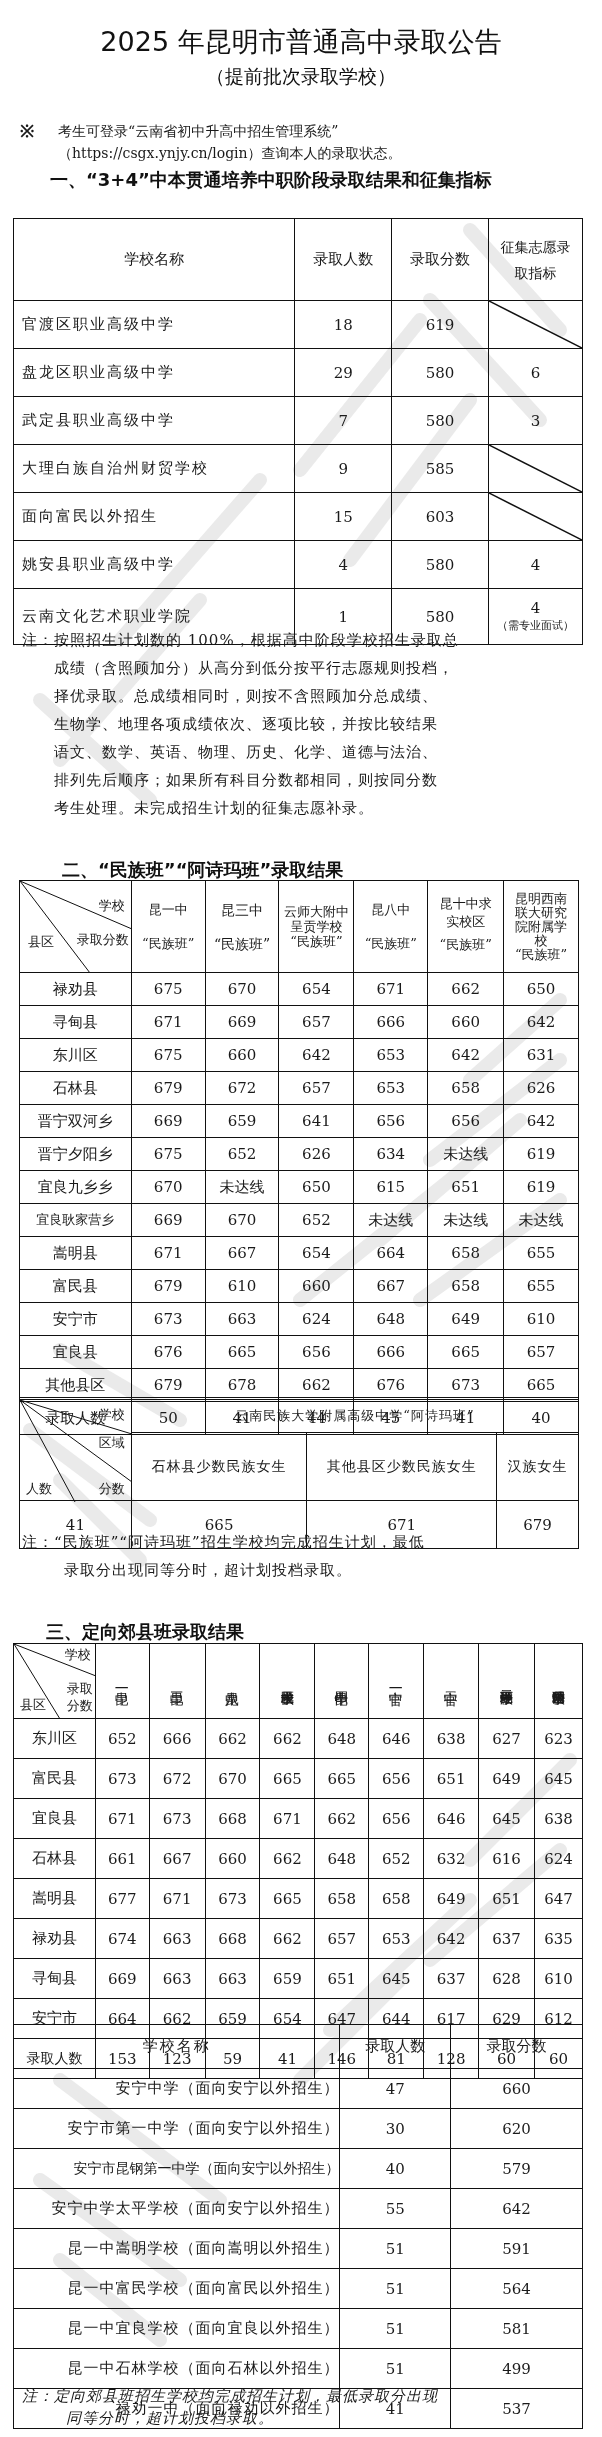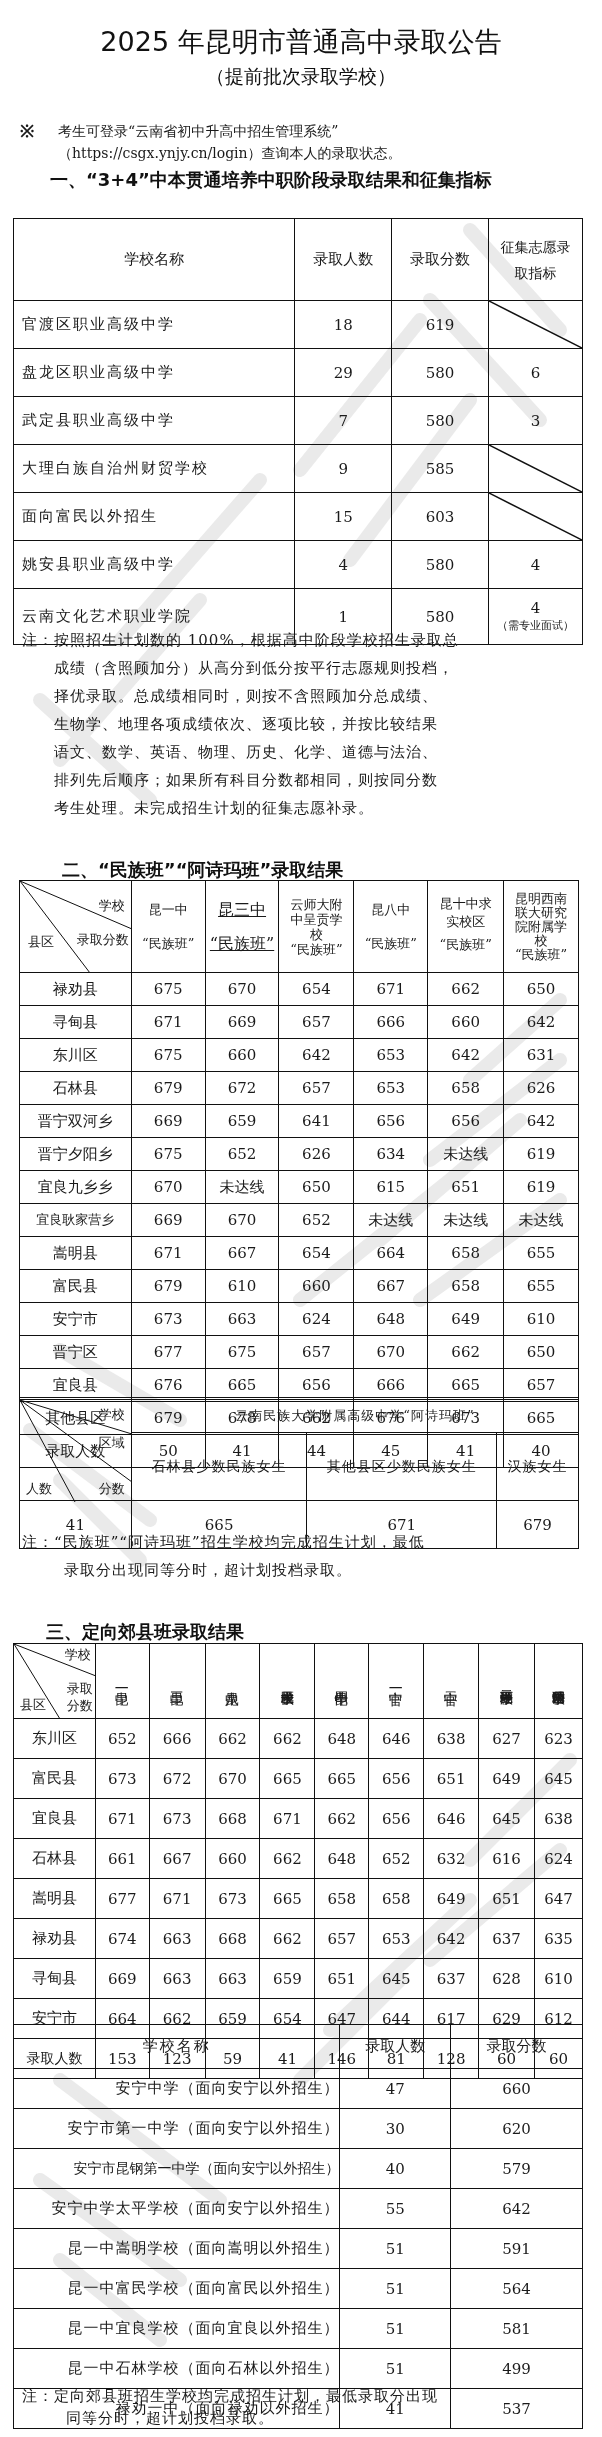--- a/index.html
+++ b/index.html
@@ -159,26 +159,26 @@
               <line x1="0" y1="0" x2="70" y2="92" stroke="#111" stroke-width="1"></line>
             </svg>
         <span style="right:6px; top:16px;">学校</span>
         <span style="right:2px; top:50px;">录取分数</span>
         <span style="left:8px; top:52px;">县区</span>
       </th>
       <th style="font-size:13px; line-height:34px;">
             <div>昆一中</div>
             <div>“民族班”</div>
           </th>
-      <th style="font-size:16px; line-height:34px;text-decoration:underline;">
+      <th style="font-size:14px; line-height:34px;">
             <div>昆三中</div>
             <div>“民族班”</div>
           </th>
       <th style="font-size:13px; line-height:15px;">
-            <div style="padding:0 10px">云师大附中呈贡学校</div>
+            <div style="padding:0 2px">云师大附中呈贡学校</div>
             <div>“民族班”</div>
           </th>
       <th style="font-size:13px; line-height:34px;">
             <div>昆八中</div>
             <div>“民族班”</div>
           </th>
       <th style="font-size:13px; line-height:28px;">
             <div style="padding:0 6px; line-height:18px">昆十中求实校区</div>
             <div>“民族班”</div>
           </th>
@@ -278,29 +278,20 @@
           <td>655</td>
         </tr>
     <tr style="height:33px">
           <td>安宁市</td>
           <td>673</td>
           <td>663</td>
           <td>624</td>
           <td>648</td>
           <td>649</td>
           <td>610</td>
-        </tr>
-    <tr style="height:33px">
-          <td>晋宁区</td>
-          <td>677</td>
-          <td>675</td>
-          <td>657</td>
-          <td>670</td>
-          <td>662</td>
-          <td>650</td>
         </tr>
     <tr style="height:33px">
           <td>宜良县</td>
           <td>676</td>
           <td>665</td>
           <td>656</td>
           <td>666</td>
           <td>665</td>
           <td>657</td>
         </tr>
@@ -584,18 +575,18 @@
           <td>499</td>
         </tr>
     <tr style="height:40px">
           <td class="name">禄劝一中（面向禄劝以外招生）</td>
           <td>41</td>
           <td>537</td>
         </tr>
   </tbody>
     </table>
 
-  <div class="abs note" style="left:22px; top:2385px; width:570px; line-height:22px;">
+  <div class="abs note" style="left:22px; top:2385px; width:570px; line-height:22px;font-style:italic;">
     <div>注：定向郊县班招生学校均完成招生计划，最低录取分出现</div>
     <div style="padding-left:44px">同等分时，超计划投档录取。</div>
   </div>
 
 </div>
 
 </body></html>

